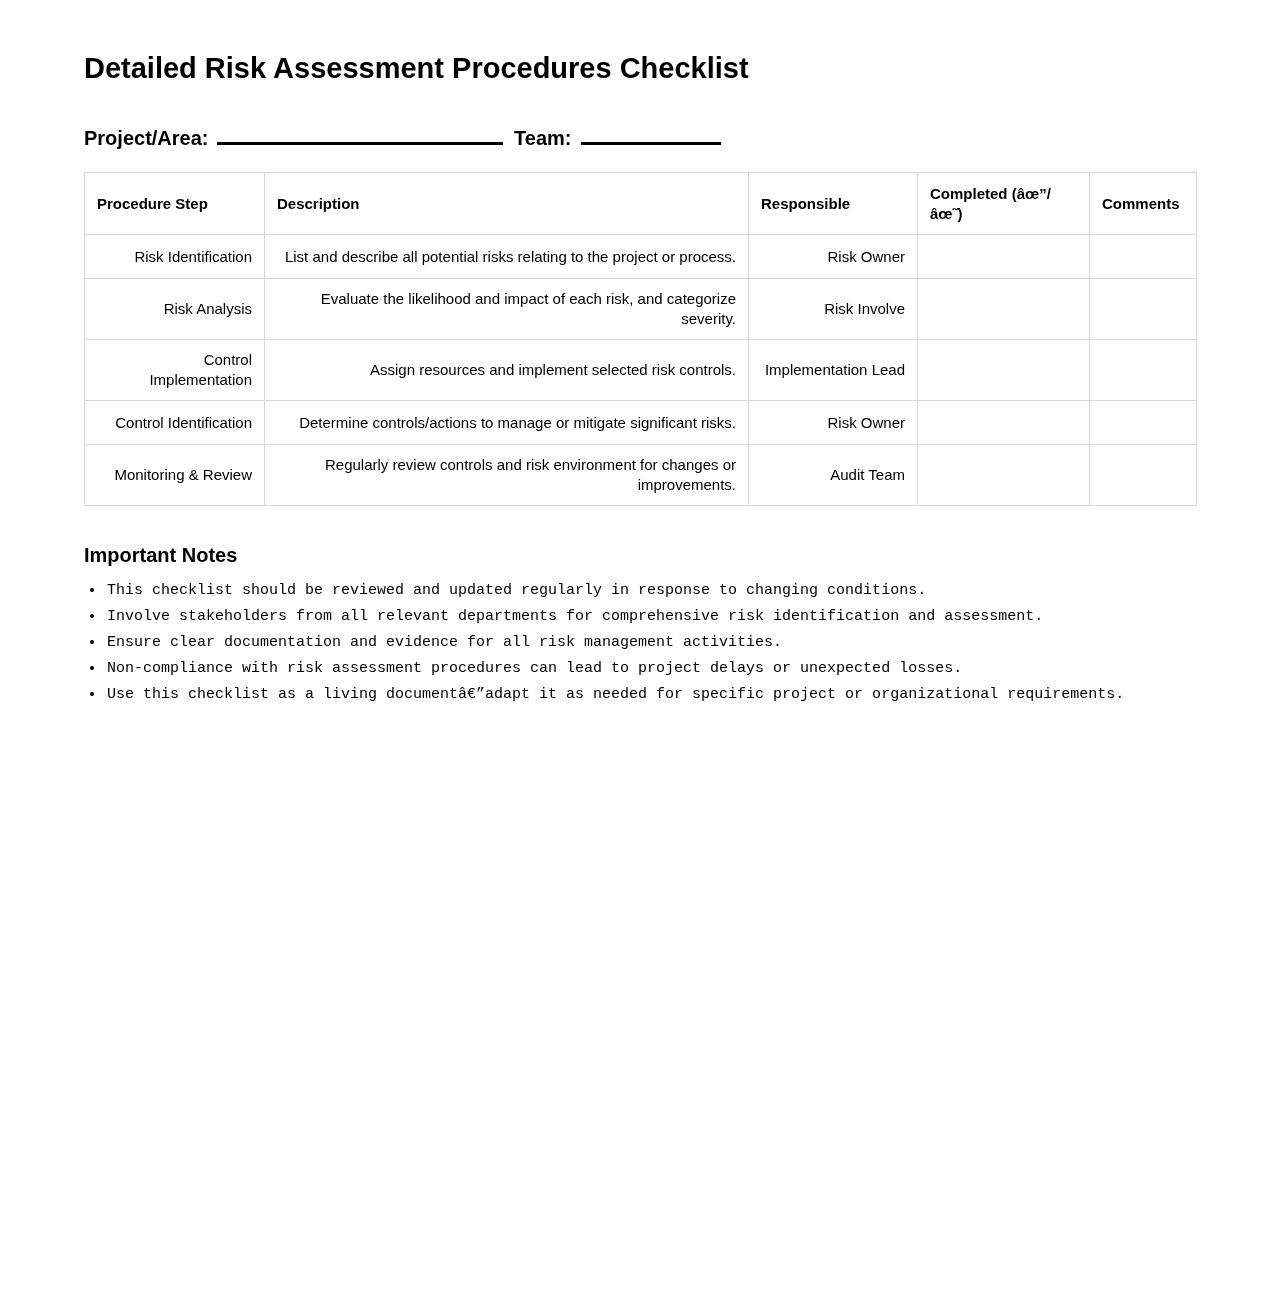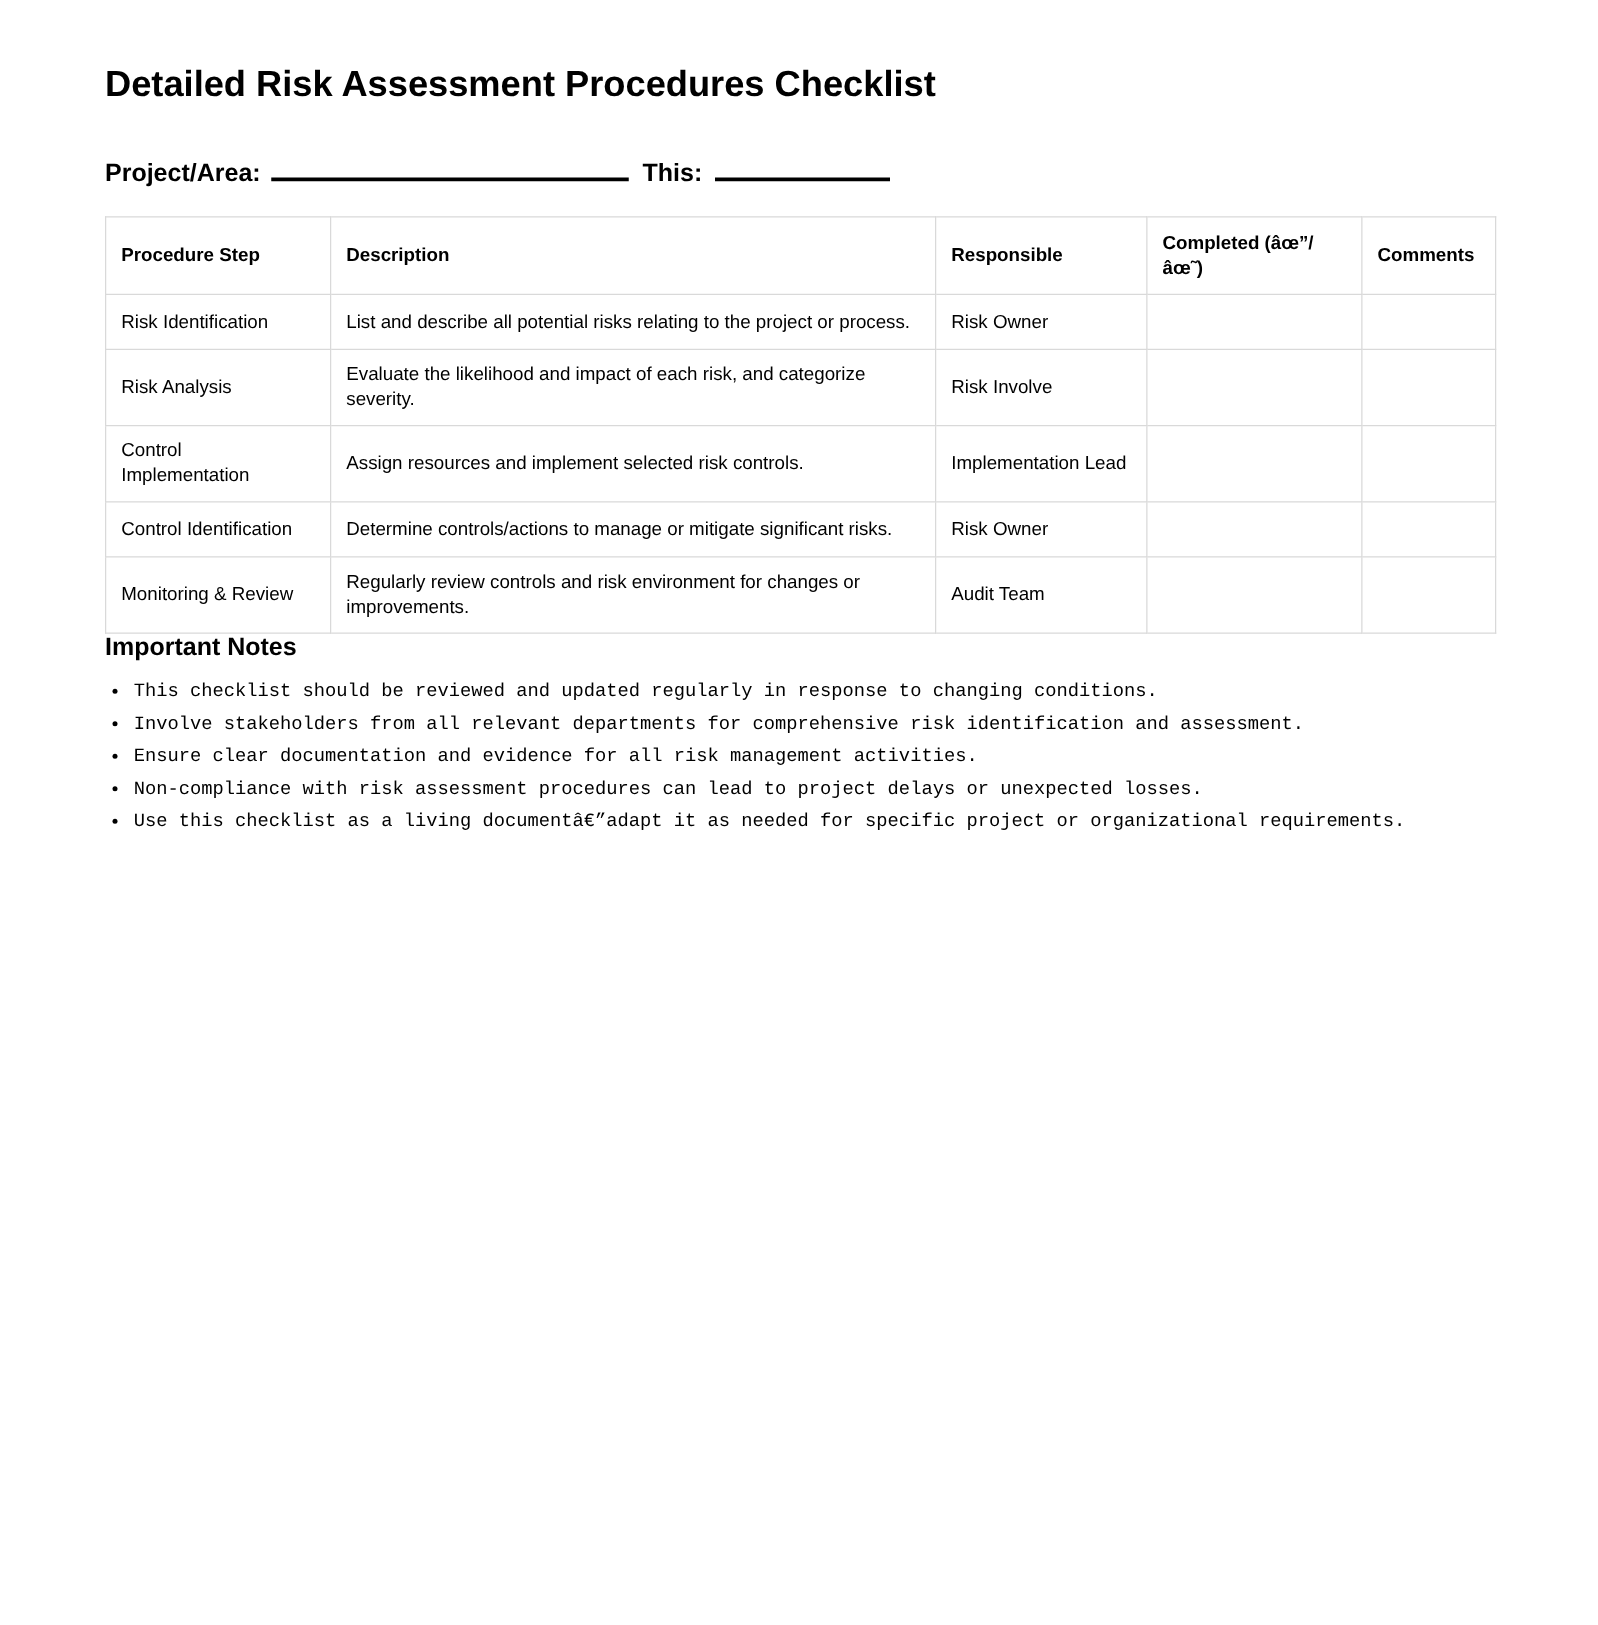--- a/index.html
+++ b/index.html
@@ -47,29 +47,30 @@
     font-size: 15px;
     line-height: 20px;
     text-align: left;
     vertical-align: middle;
     word-wrap: break-word;
   }
   table.checklist th {
     font-weight: bold;
     height: 62px;
   }
-  table.checklist td { height: 44px; }
+  table.checklist td { height: 44px; text-align: right; }
   col.c-step  { width: 180px; }
   col.c-desc  { width: 484px; }
   col.c-resp  { width: 169px; }
   col.c-comp  { width: 172px; }
   col.c-comm  { width: 107px; }
   h2.notes-heading {
     font-size: 20px;
     font-weight: bold;
+    margin-top: 38px;
     margin-bottom: 14px;
   }
   ul.notes-list {
     list-style: disc;
     padding-left: 21px;
     font-size: 15px;
   }
   ul.notes-list li {
     line-height: 20px;
     margin-bottom: 6px;
@@ -79,21 +80,21 @@
 </style>
 </head>
 <body>
 
 <div class="page">
 
   <h1 class="doc-title">Detailed Risk Assessment Procedures Checklist</h1>
 
   <div class="fill-row">
     <span>Project/Area:</span><span class="blank-line blank-project"></span>
-    <span>This:</span><span class="blank-line blank-date"></span>
+    <span>Team:</span><span class="blank-line blank-date"></span>
   </div>
 
   <table class="checklist">
     <colgroup>
       <col class="c-step">
         <col class="c-desc">
         <col class="c-resp">
         <col class="c-comp">
         <col class="c-comm">
     </colgroup>

